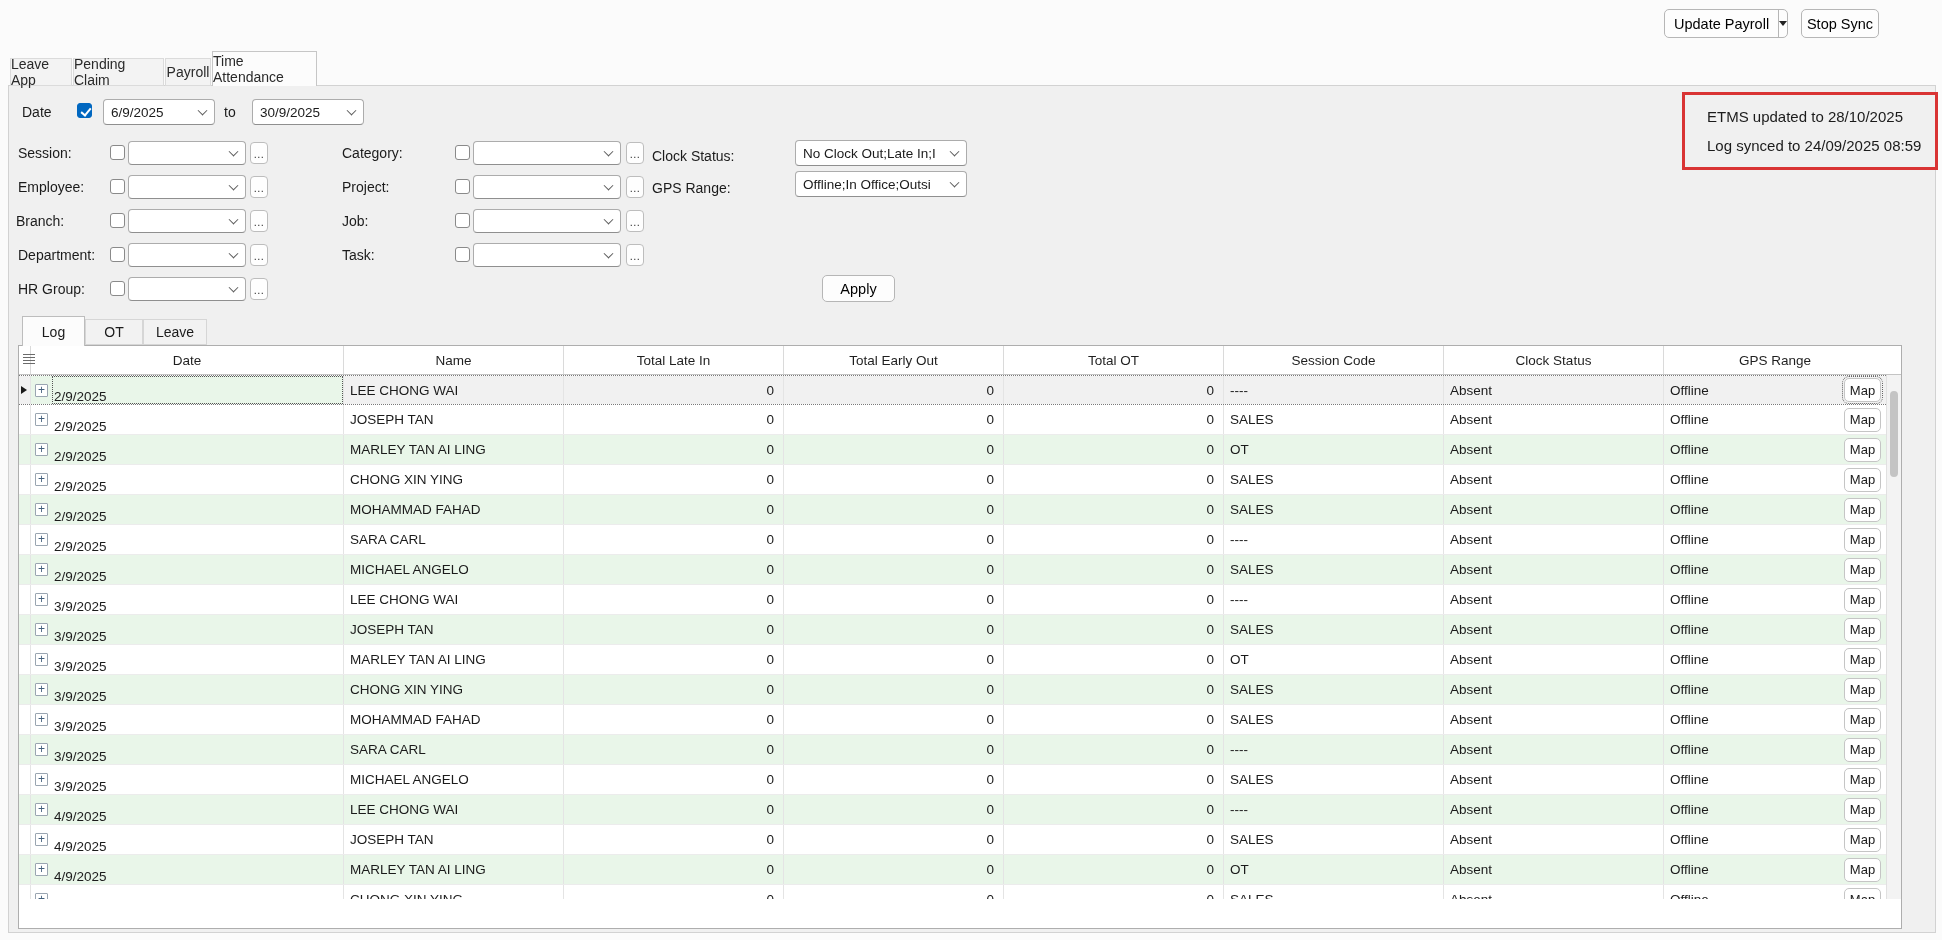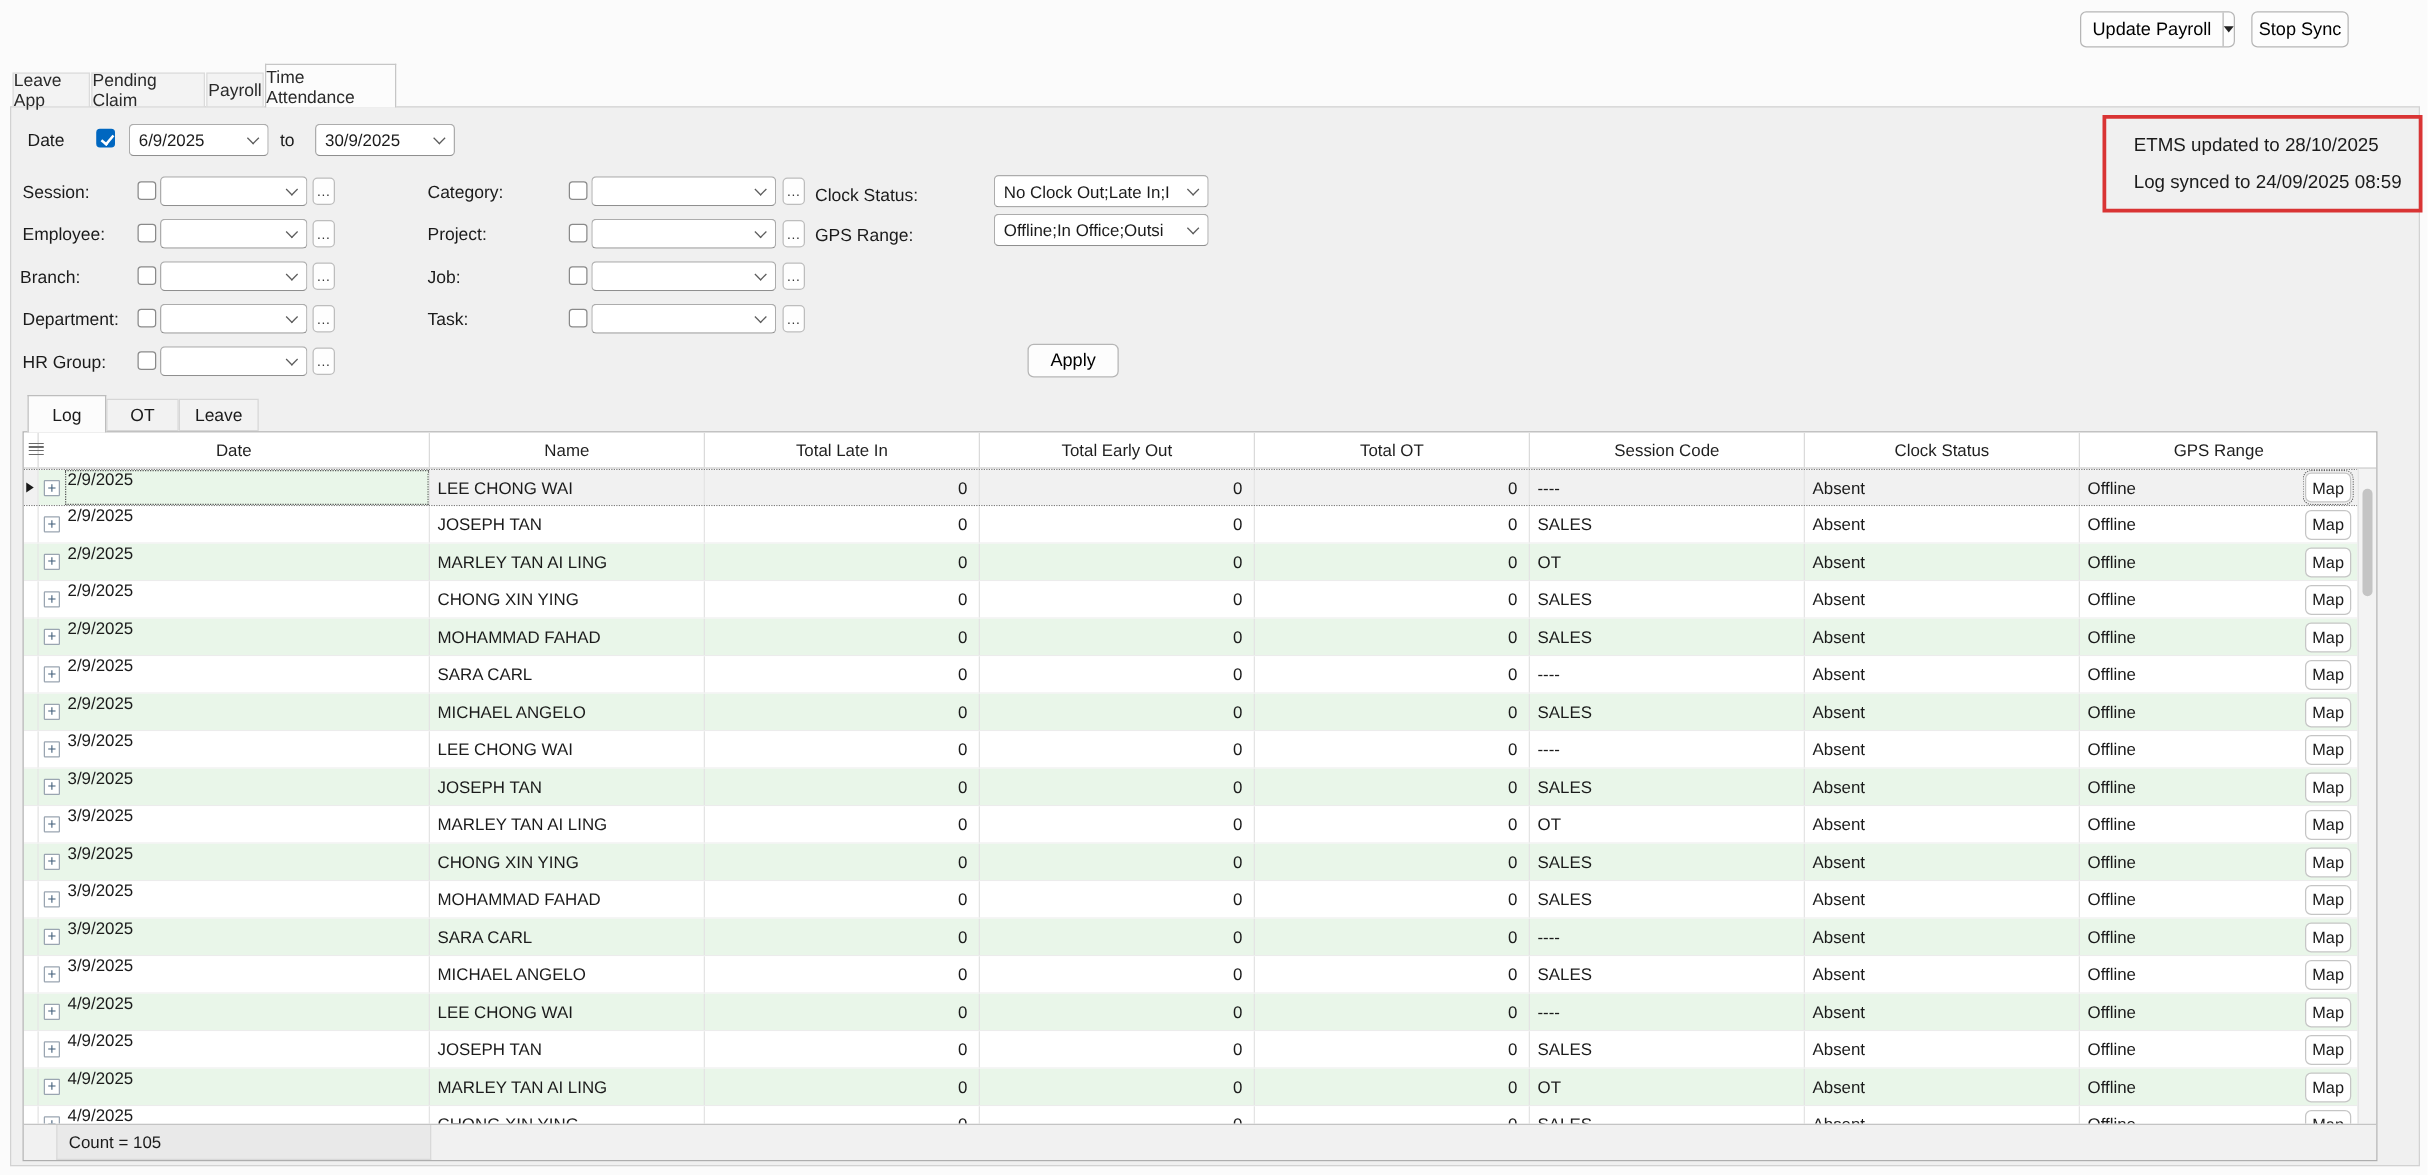--- a/index.html
+++ b/index.html
@@ -113,21 +113,21 @@
   .cell.c-name,.cell.c-sess,.cell.c-clock{padding-left:6px}
   .cell.c-num{justify-content:flex-end;padding-right:9px}
   .cell.c-gps{justify-content:space-between;padding:0 5px 0 6px;border-right:none}
   .cell.c-date{padding-left:4px;gap:4px}
   .expand{
     width:13px;height:13px;box-sizing:border-box;flex:none;
     border:1px solid #9aa5b1;background:#fff;border-radius:1px;
     color:#44607c;font-size:12px;line-height:10px;text-align:center;
   }
   .expand::before{content:"+"}
-  .date-inner{flex:1;align-self:stretch;display:flex;align-items:flex-start;padding-left:2px}
+  .date-inner{flex:1;align-self:stretch;display:flex;align-items:flex-end;padding-left:2px}
 
   .grow.current{border-top:1px dotted #7a7a7a;border-bottom:1px dotted #7a7a7a}
   .grow.current .cell{background:#f1f1f1}
   .grow.current .cell.c-date{background:var(--mint)}
   .grow.current .date-inner{outline:1px dotted #555;outline-offset:-1px}
   .grow.current .map-btn{outline:1px dotted #666;outline-offset:1px}
   .grow.current .c-sel::before{
     content:"";width:0;height:0;margin-left:2px;
     border-left:6px solid #1a1a1a;border-top:4.5px solid transparent;border-bottom:4.5px solid transparent;
   }
@@ -836,16 +836,13 @@
         </div>
     <div class="cell c-gps">
       <span class="gps-text">Offline</span>
       <button class="map-btn">Map</button>
     </div>
   </div>
     </div>
   <div class="vscroll">
     <div class="vthumb"></div>
   </div>
-  <div class="gfooter">
-    <div class="count-box">Count = 105</div>
-  </div>
 </div>
 
 </body></html>

